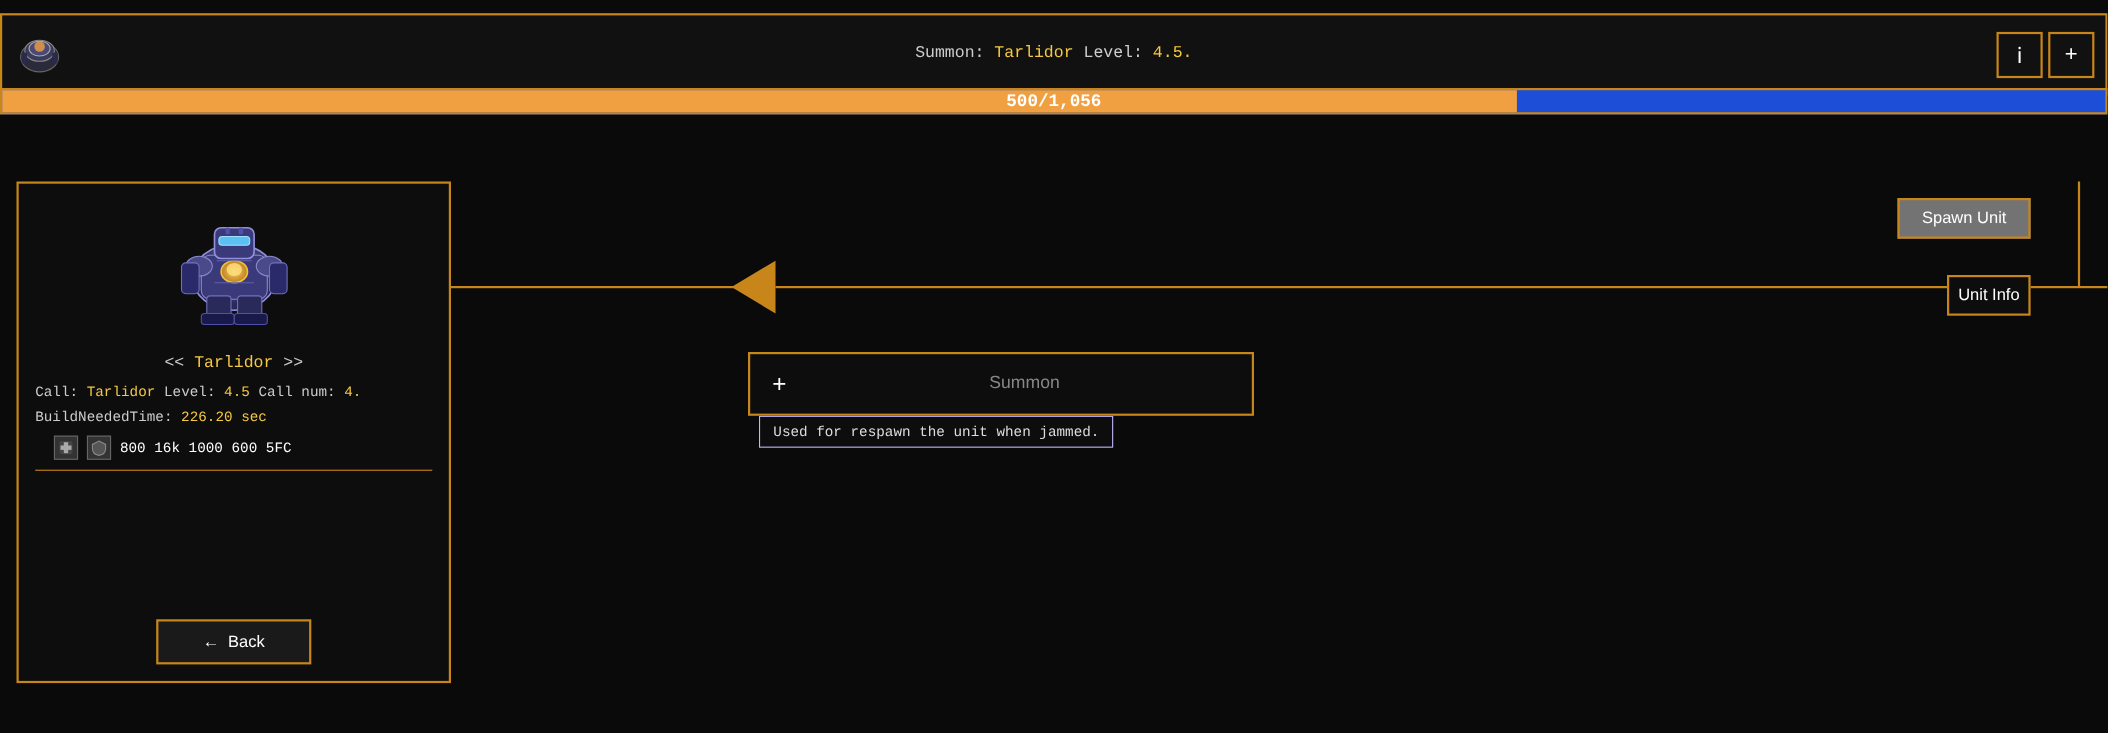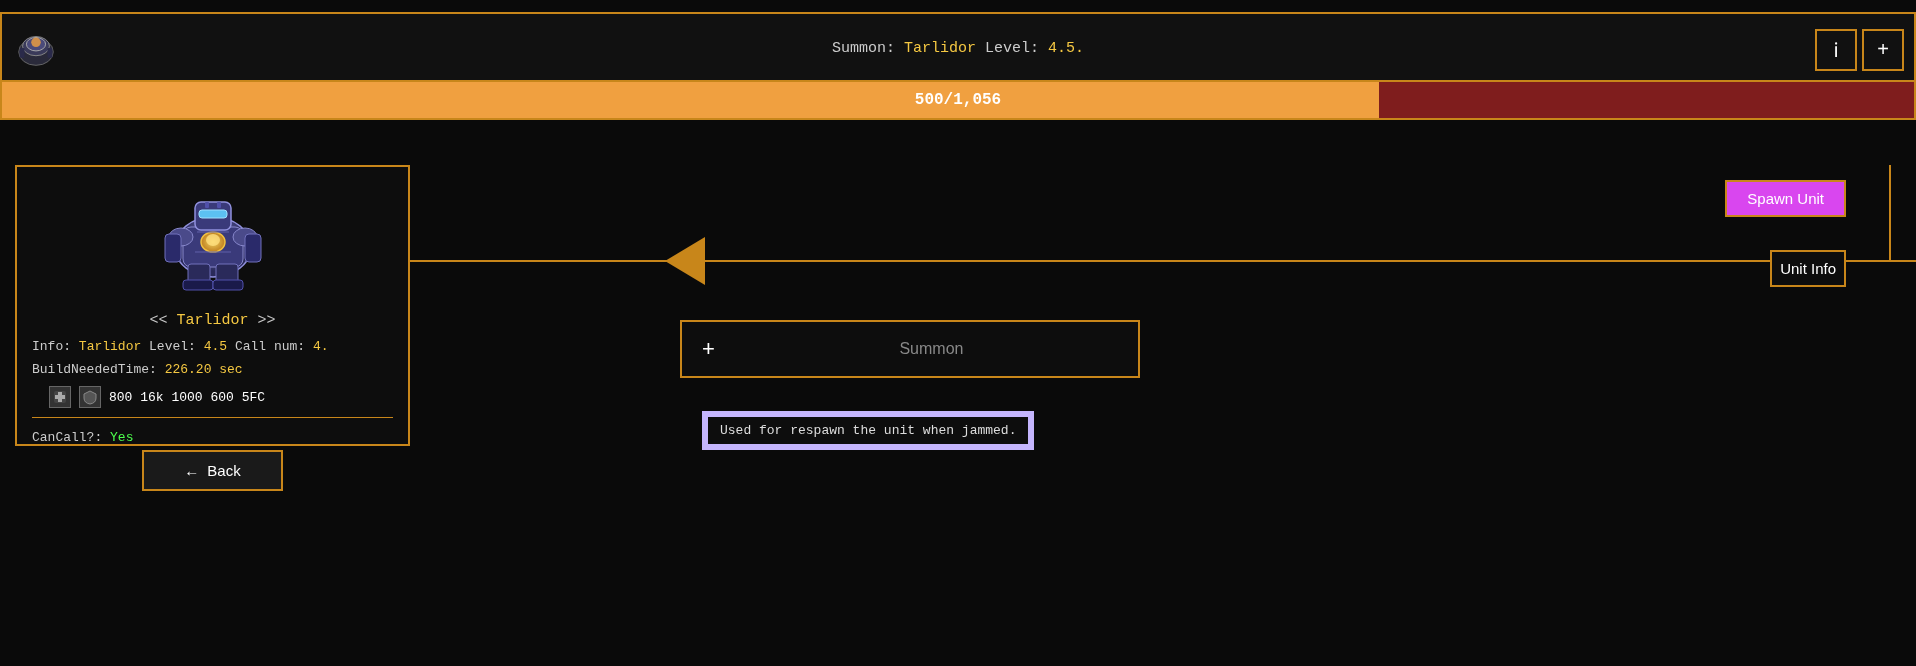--- a/index.html
+++ b/index.html
@@ -59,22 +59,22 @@
       display: flex;
       align-items: center;
       justify-content: center;
     }
 
     
     .progress-container {
       position: absolute;
       top: 80px;
       left: 0; right: 0;
-      height: 40px;
-      background: #7f1d1d;
+      height: 24px;
+      background: #1d4ed8;
       border: 2px solid #c8861a;
     }
     .progress-fill {
       height: 100%;
       background: #f0a040;
       width: 72%;
     }
     .progress-label {
       position: absolute;
       top: 50%;
@@ -84,21 +84,21 @@
       color: #fff;
       font-weight: bold;
     }
 
     
     .left-panel {
       position: absolute;
       top: 165px;
       left: 15px;
       width: 395px;
-      height: 281px;
+      height: 456px;
       background: #0d0d0d;
       border: 2px solid #c8861a;
       display: flex;
       flex-direction: column;
       align-items: center;
       padding: 15px;
     }
     .unit-sprite {
       width: 140px;
       height: 130px;
@@ -223,21 +223,21 @@
       height: 95px;
       background: #c8861a;
     }
 
     
     .spawn-unit-btn {
       position: absolute;
       top: 15px;
       right: 70px;
       border: 2px solid #c8861a;
-      background: #d946ef;
+      background: #737373;
       color: #fff;
       font-size: 15px;
       padding: 8px 20px;
       cursor: pointer;
       white-space: nowrap;
     }
 
     
     .unit-info-btn {
       position: absolute;
@@ -278,28 +278,27 @@
       margin-left: 10px;
     }
     .release-label {
       flex: 1;
       text-align: center;
       color: #888;
     }
     .tooltip-box {
       position: absolute;
       top: 58px;
-      left: 22px;
+      left: 10px;
       background: #0d0d0d;
-      border: 6px solid #c4b5fd;
+      border: 1px solid #c4b5fd;
       color: #ddd;
       font-size: 13px;
       padding: 6px 12px;
       white-space: nowrap;
-      margin-top: 33px;
     }
   </style>
 </head>
 <body>
 
 <div class="top-bar">
 
   <div class="top-bar-icon">
     <svg viewBox="0 0 50 50" width="48" height="48">
       <ellipse cx="25" cy="28" rx="18" ry="14" fill="#2a2a3a" stroke="#666" stroke-width="1"></ellipse>
@@ -381,21 +380,21 @@
       <line x1="42" y1="70" x2="78" y2="70" stroke="#6060aa" stroke-width="1"></line>
     </svg>
   </div>
 
   <div class="unit-name">
     <span class="bracket">&lt;&lt; </span><span class="name">Tarlidor</span><span class="bracket"> &gt;&gt;</span>
   </div>
 
   <div class="unit-stats">
     <div>
-      <span>Info:</span>
+      <span>Call:</span>
       <span class="highlight">Tarlidor</span>
       <span>Level:</span>
       <span class="highlight">4.5</span>
       <span>Call num:</span>
       <span class="highlight">4.</span>
     </div>
     <div>
       <span>BuildNeededTime:</span>
       <span class="highlight">226.20 sec</span>
     </div>
@@ -422,24 +421,20 @@
         <span>1000</span>
         <span>  </span>
         <span>600</span>
         <span>  </span>
         <span>5FC</span>
       </span>
     </div>
 
     <div class="divider-line"></div>
 
-    <div>
-      <span>CanCall?:</span>
-      <span class="green">Yes</span>
-    </div>
   </div>
 
   <button class="back-btn">
     <span>←</span>
     <span>Back</span>
   </button>
 </div>
 
 <div class="connector-area">
 

